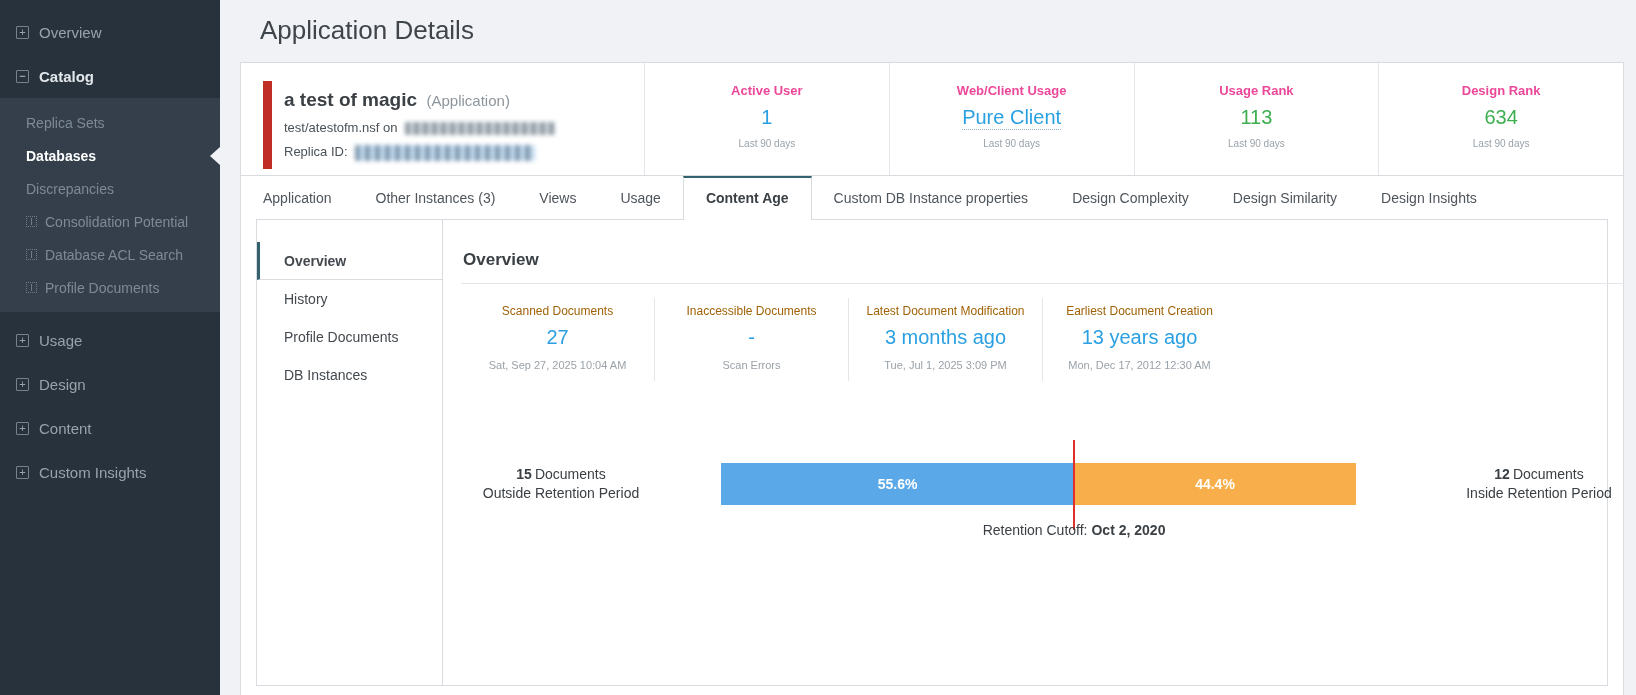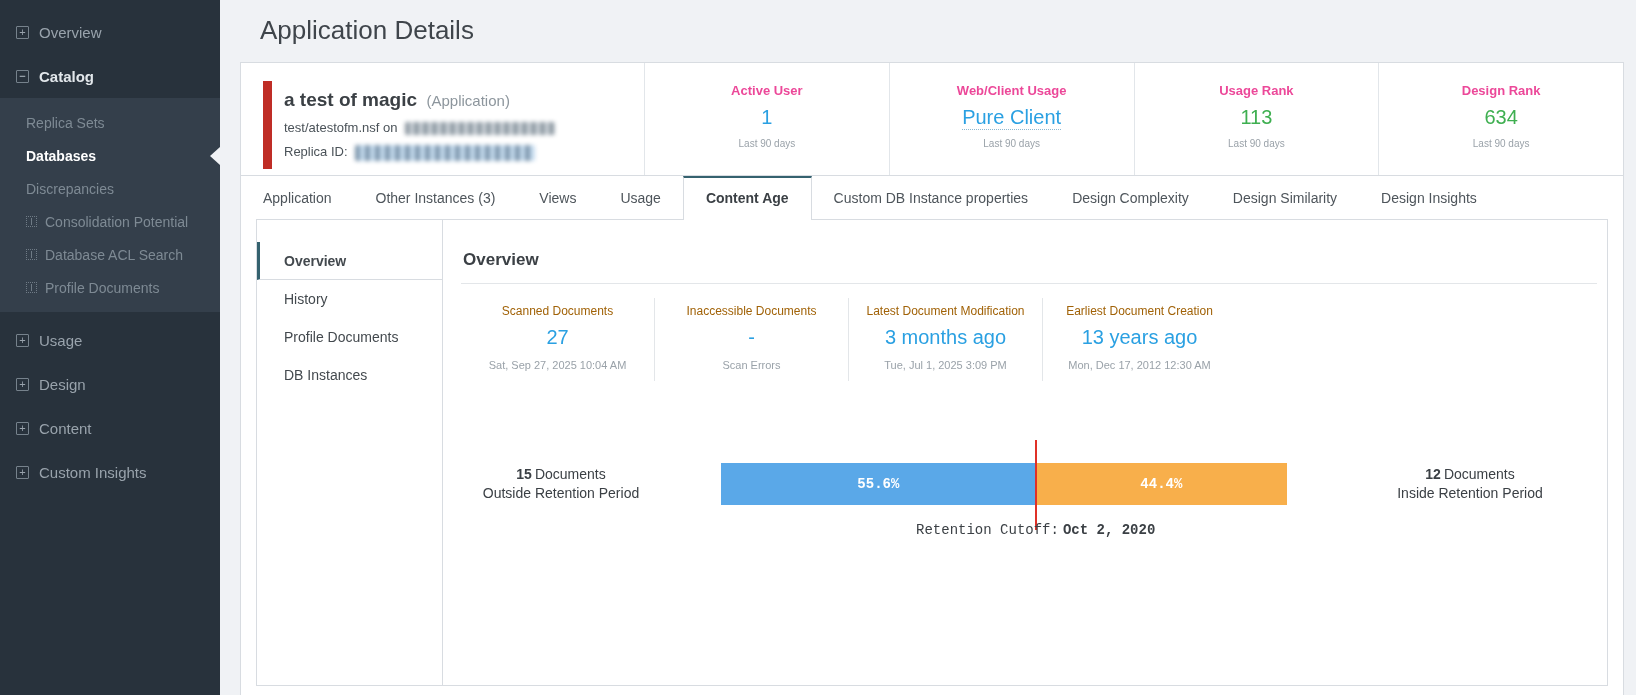--- a/index.html
+++ b/index.html
@@ -103,21 +103,21 @@
   .dstat + .dstat { border-left: 1px solid #e3e6e9; }
   .dstat-label { font-size: 12px; font-weight: normal; color: #a16207; }
   .dstat-value { font-size: 20px; color: #2aa0e2; margin: 8px 0 10px; }
   .dstat-sub { font-size: 11px; color: #9aa2a9; }
   
   .retention { display: flex; align-items: center; margin-top: 82px; }
   .ret-label { font-size: 14px; color: #3b4045; text-align: center; line-height: 19px; }
   .ret-label.left  { width: 200px; margin-right: 60px; }
   .ret-label.right { width: 170px; margin-left: 98px; }
   .ret-count { font-weight: bold; margin-right: 3px; }
-  .ret-bar { position: relative; width: 566px; height: 42px; display: flex; flex: 0 0 auto; font-family: Liberation Mono, monospace; }
+  .ret-bar { position: relative; width: 635px; height: 42px; display: flex; flex: 0 0 auto; }
   .ret-seg { height: 100%; display: flex; align-items: center; justify-content: center;
              color: #fff; font-size: 14px; font-weight: bold; }
   .ret-cutoff-line { position: absolute; top: -23px; width: 2px; height: 90px;
                      transform: translateX(-50%); }
   .ret-caption { position: absolute; top: 100%; margin-top: 17px; transform: translateX(-50%);
                  font-size: 14px; color: #3b4045; white-space: nowrap; }
   .ret-caption b { margin-left: 4px; }
 </style>
 </head>
 <body>

